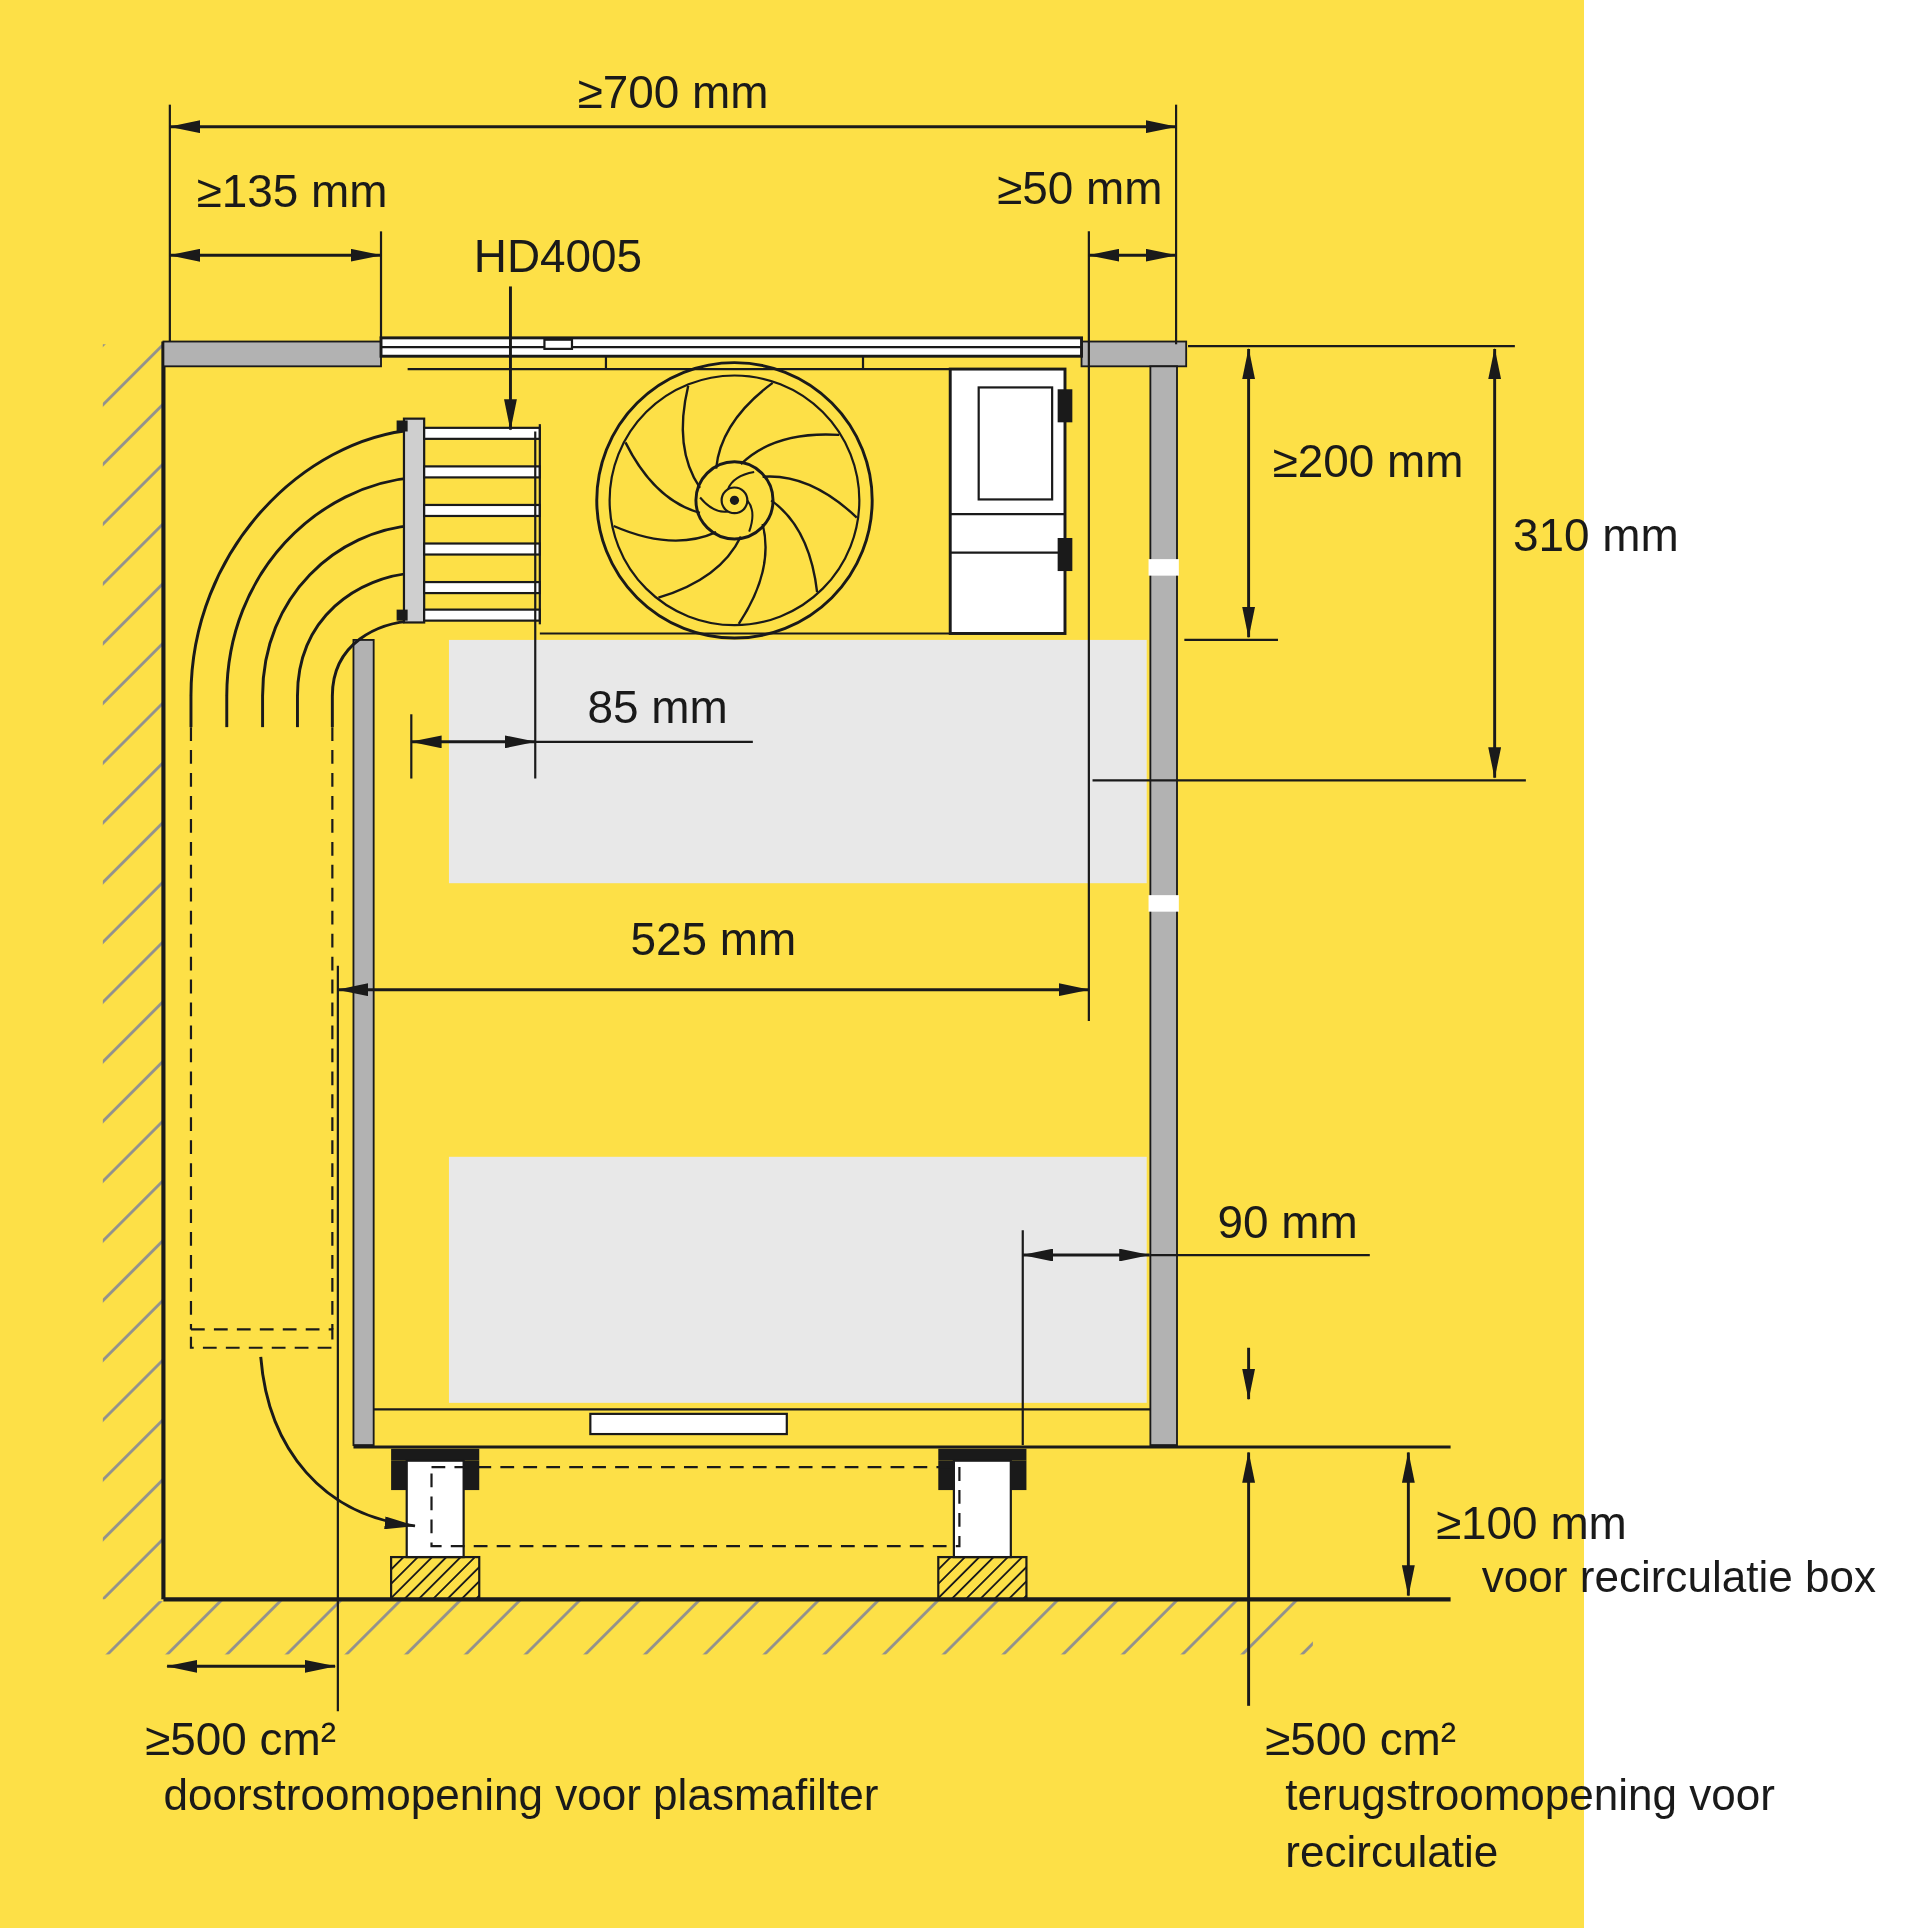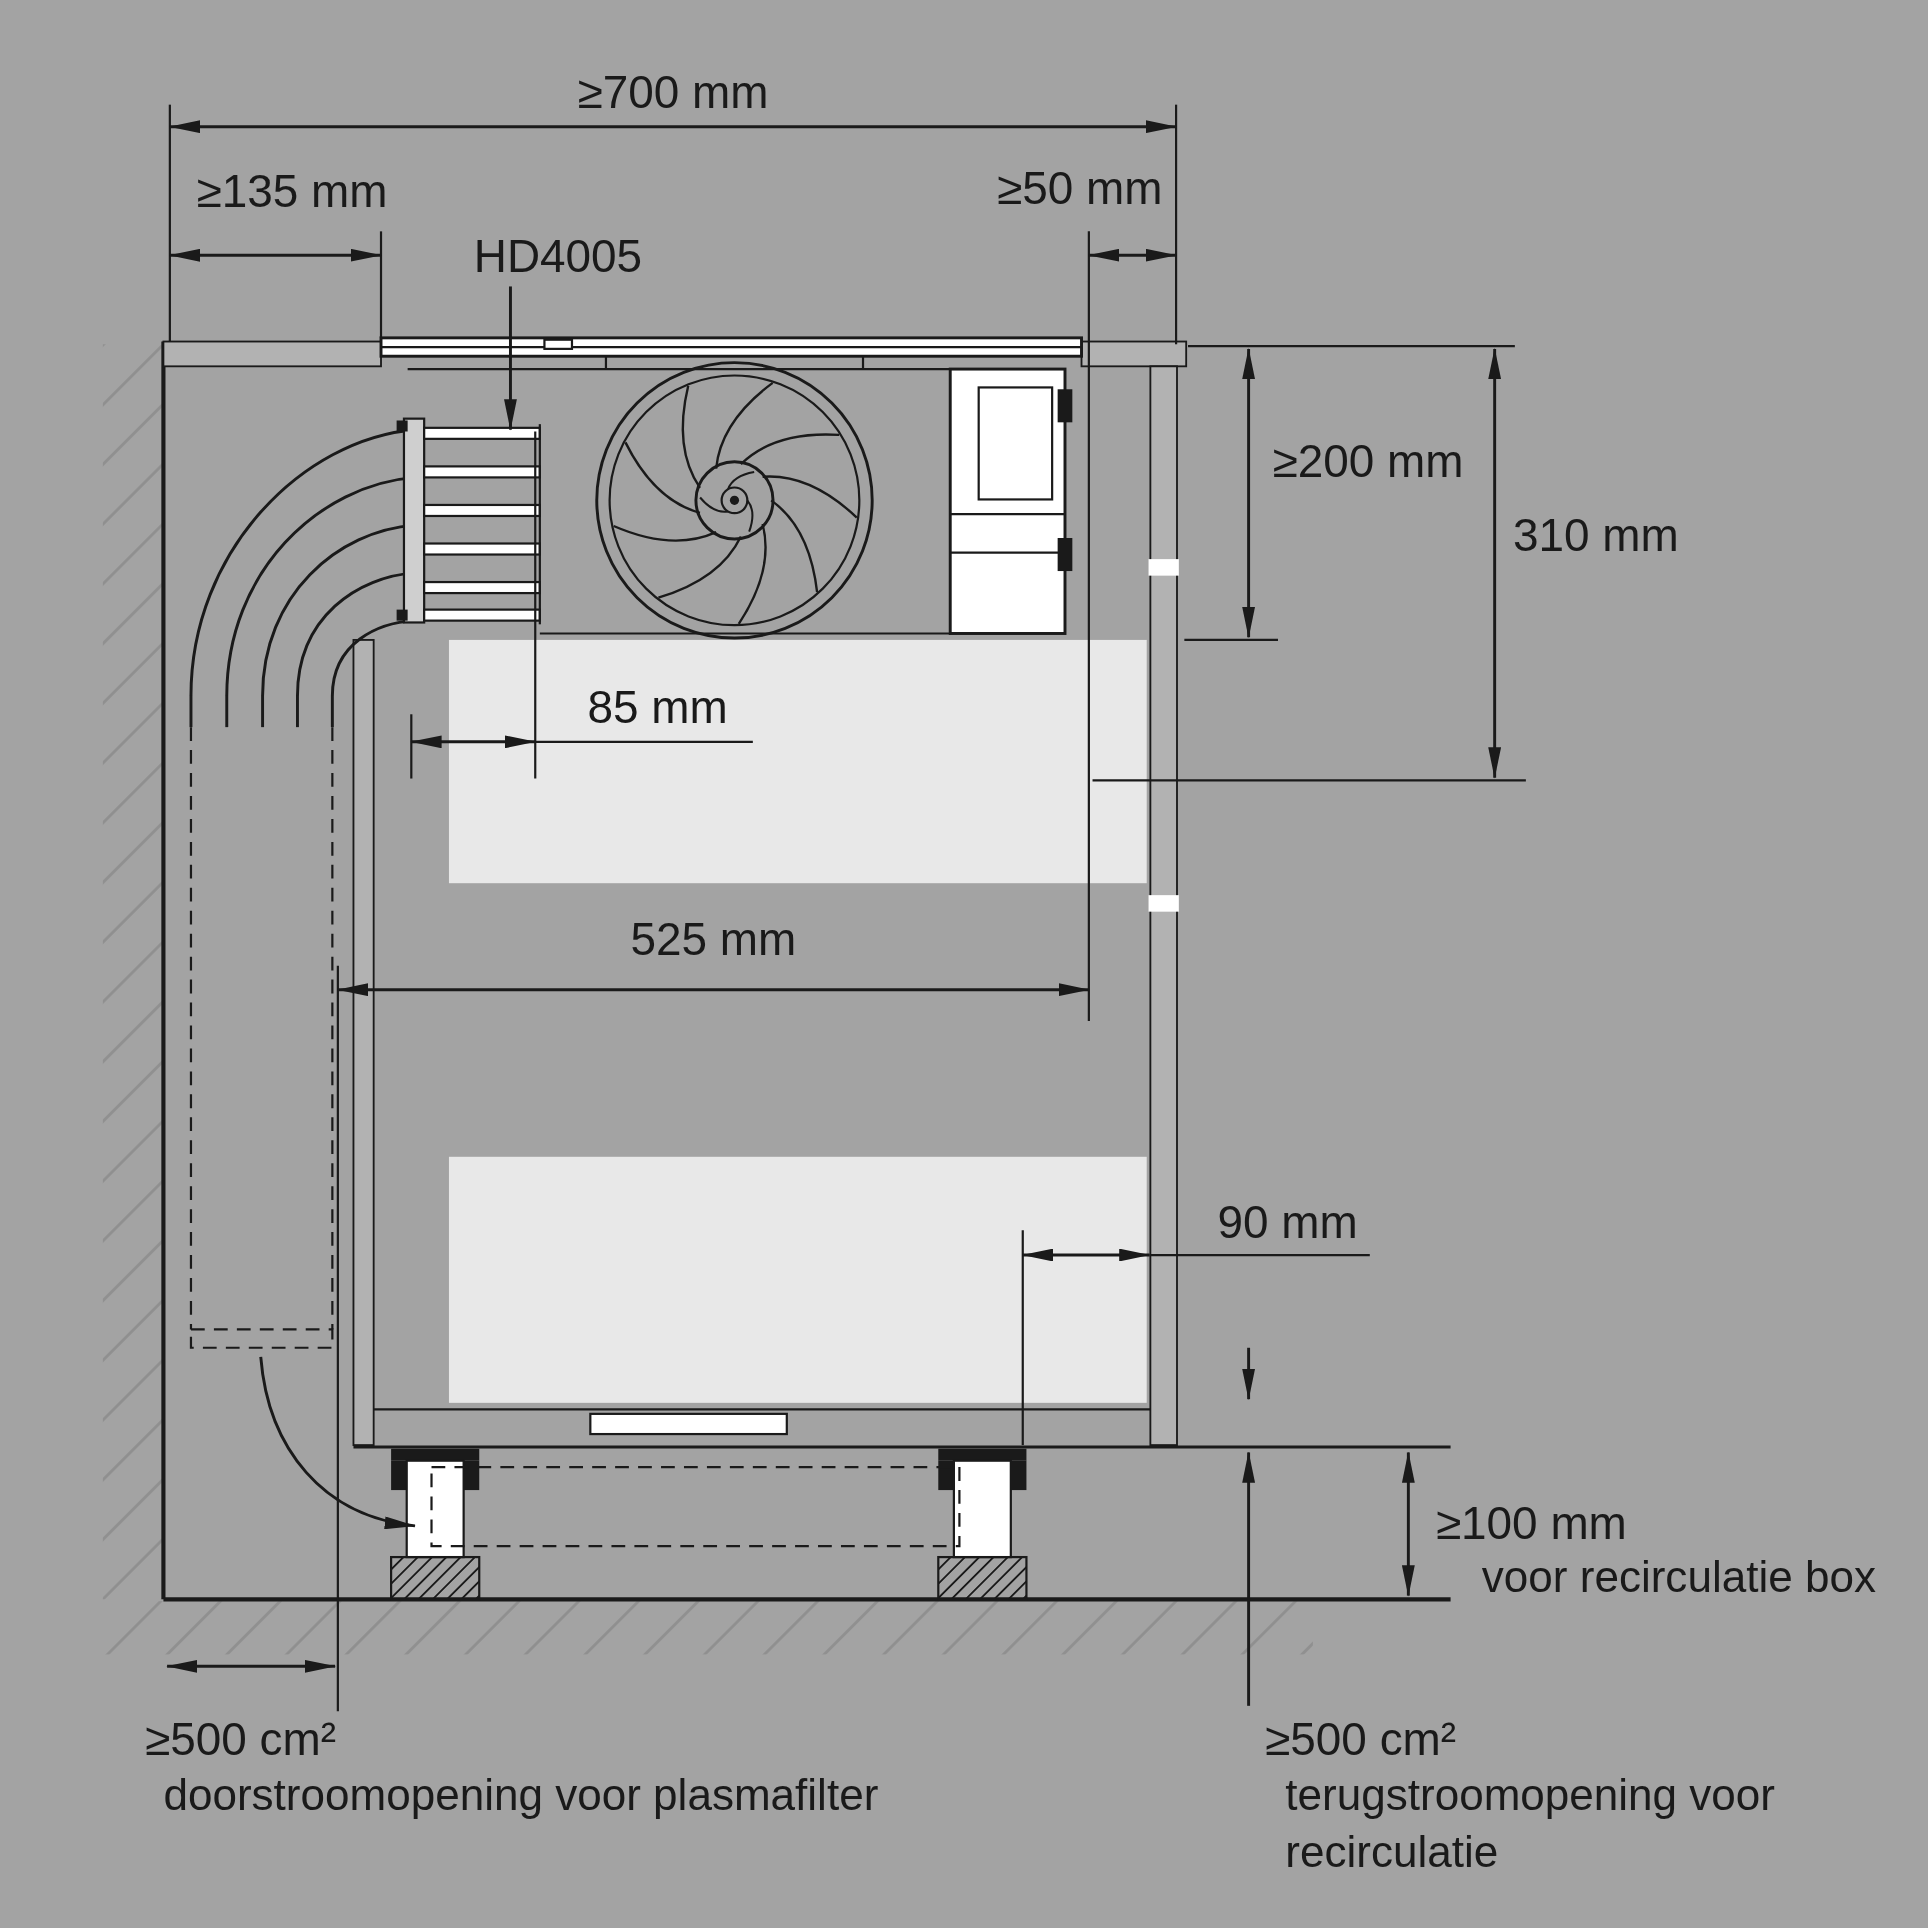--- a/index.html
+++ b/index.html
@@ -1,16 +1,16 @@
 <!DOCTYPE html>
 <html style="font-size:14.7px"><head>
 <meta charset="utf-8">
 <style>
   html,body{margin:0;padding:0;background:#ffffff;}
-  .stage{width:1928px;height:1928px;background:#a3a3a3;}
+  .stage{width:1584px;height:1928px;background:#fde047;}
   svg{display:block;}
   text{font-family:"Liberation Sans","DejaVu Sans",sans-serif;fill:#1a1a1a;}
   .dim{font-size:50px;}
   .cap{font-size:48px;}
   .ln{stroke:#1a1a1a;stroke-width:3.2;fill:none;}
   .ln2{stroke:#1a1a1a;stroke-width:2.4;fill:none;}
   .thick{stroke:#1a1a1a;stroke-width:4.5;fill:none;}
   .dash{stroke-dasharray:15 10;}
   .gray{fill:#b2b2b2;stroke:#1a1a1a;stroke-width:2;}
   .lgray{fill:#e8e8e8;stroke:none;}

